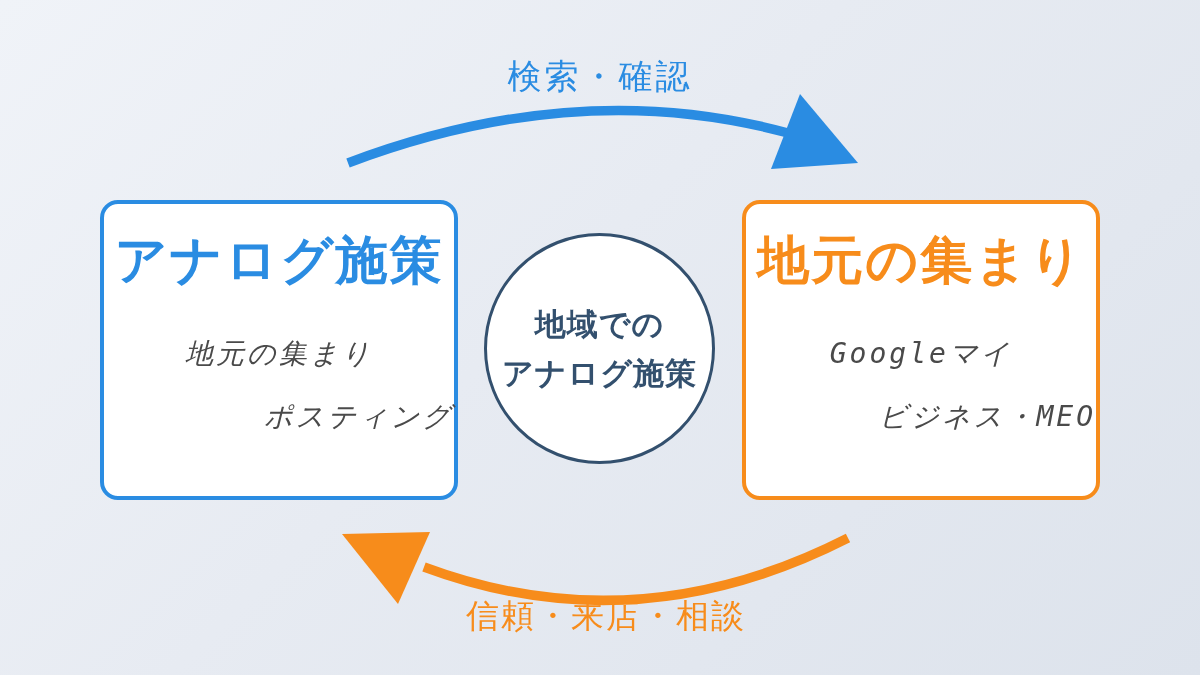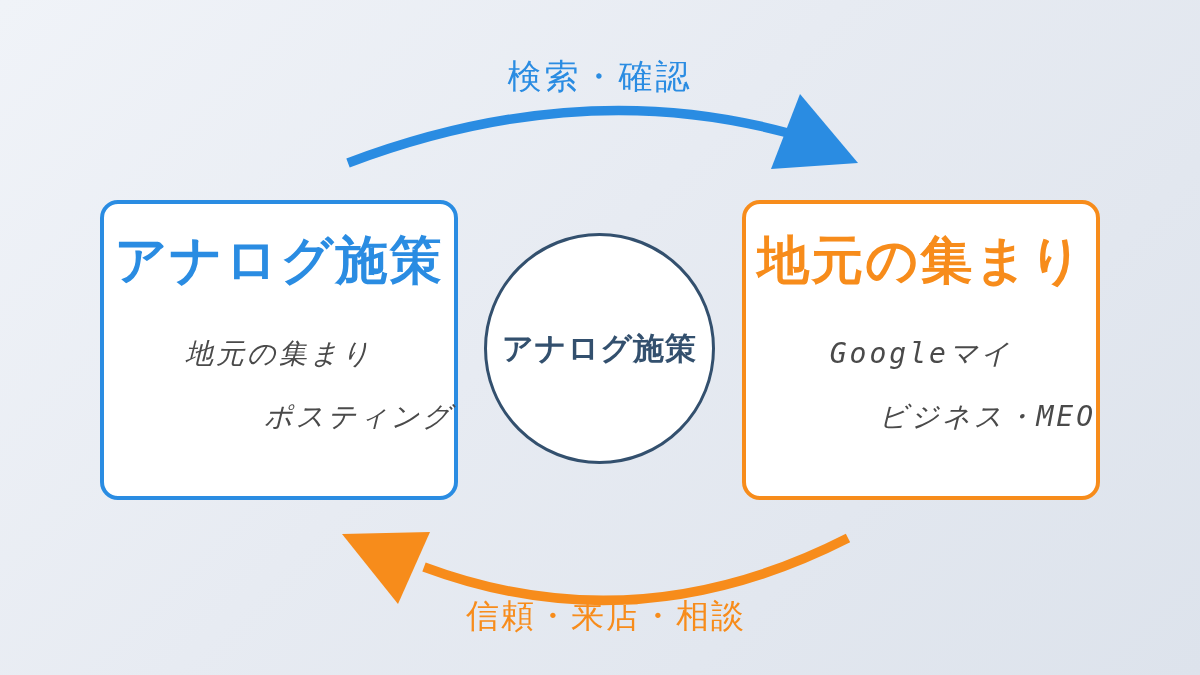--- a/index.html
+++ b/index.html
@@ -69,18 +69,19 @@
     <div class="box-item item-2">ポスティング</div>
   </div>
 
   <div class="measure-box box-digital">
     <div class="box-title">地元の集まり</div>
     <div class="box-item item-2">ビジネス・MEO</div>
     <div class="box-item item-1">Googleマイ</div>
   </div>
 
   <div class="center-circle">
+    <div class="circle-line">地域での</div>
     <div class="circle-line">アナログ施策</div>
   </div>
 
   <div class="arrow-label label-bottom">信頼・来店・相談</div>
 
 </div>
 
 </body></html>

